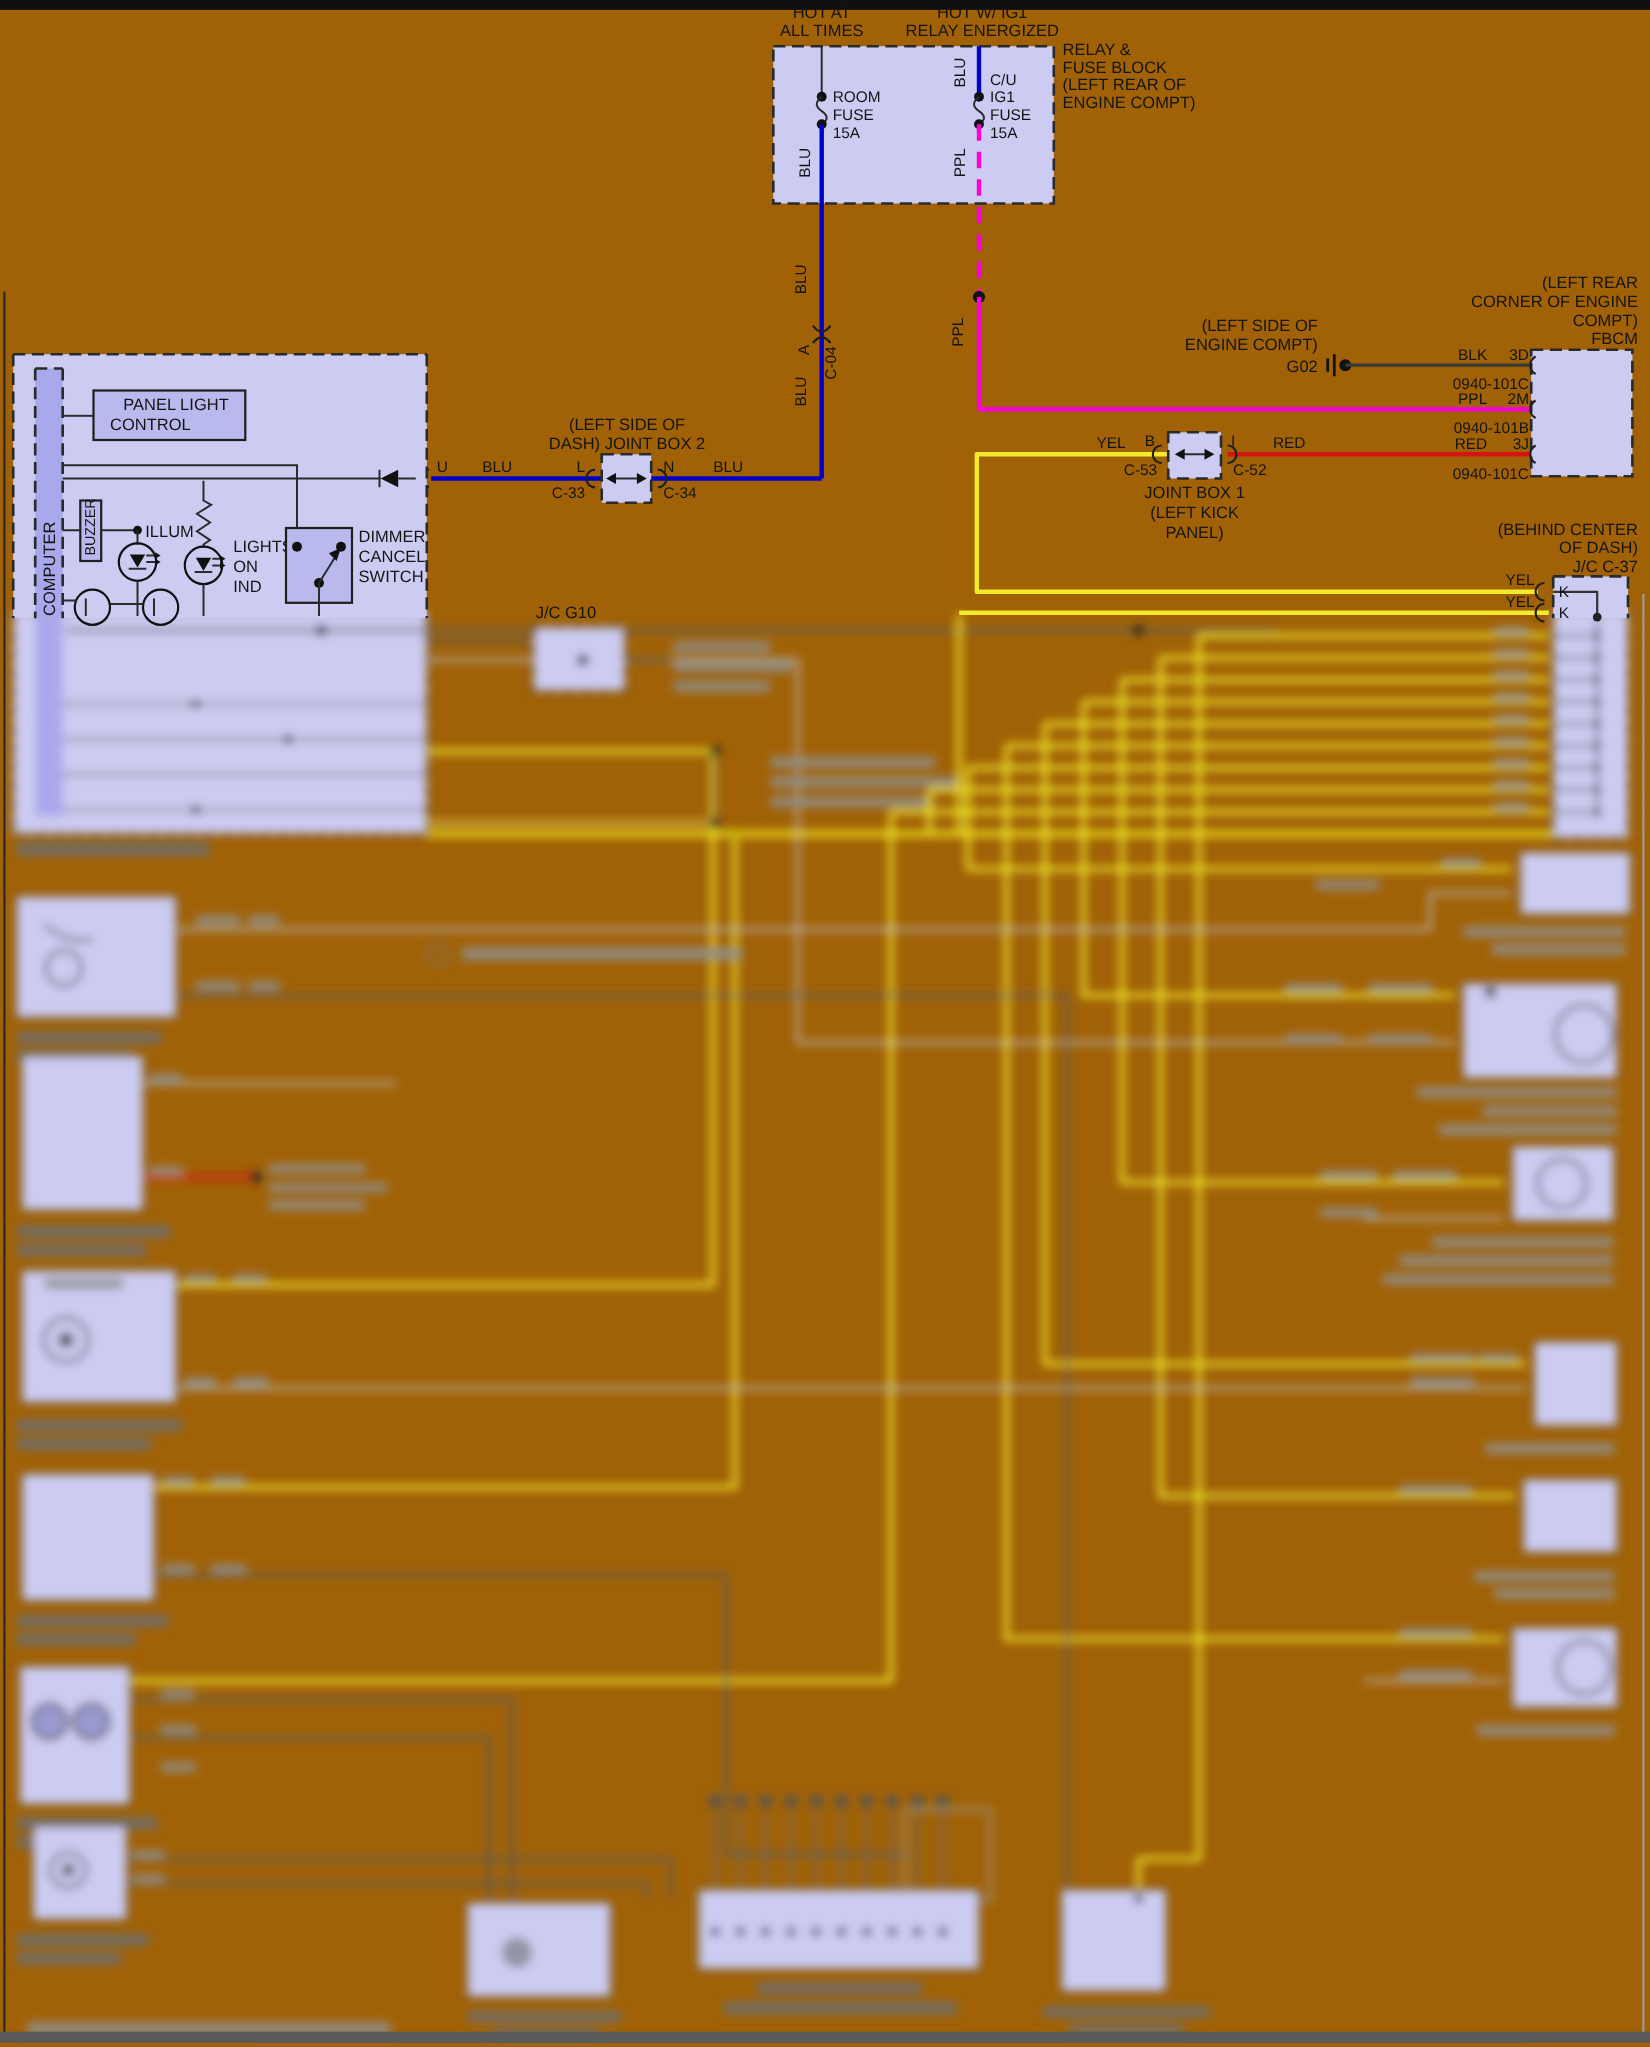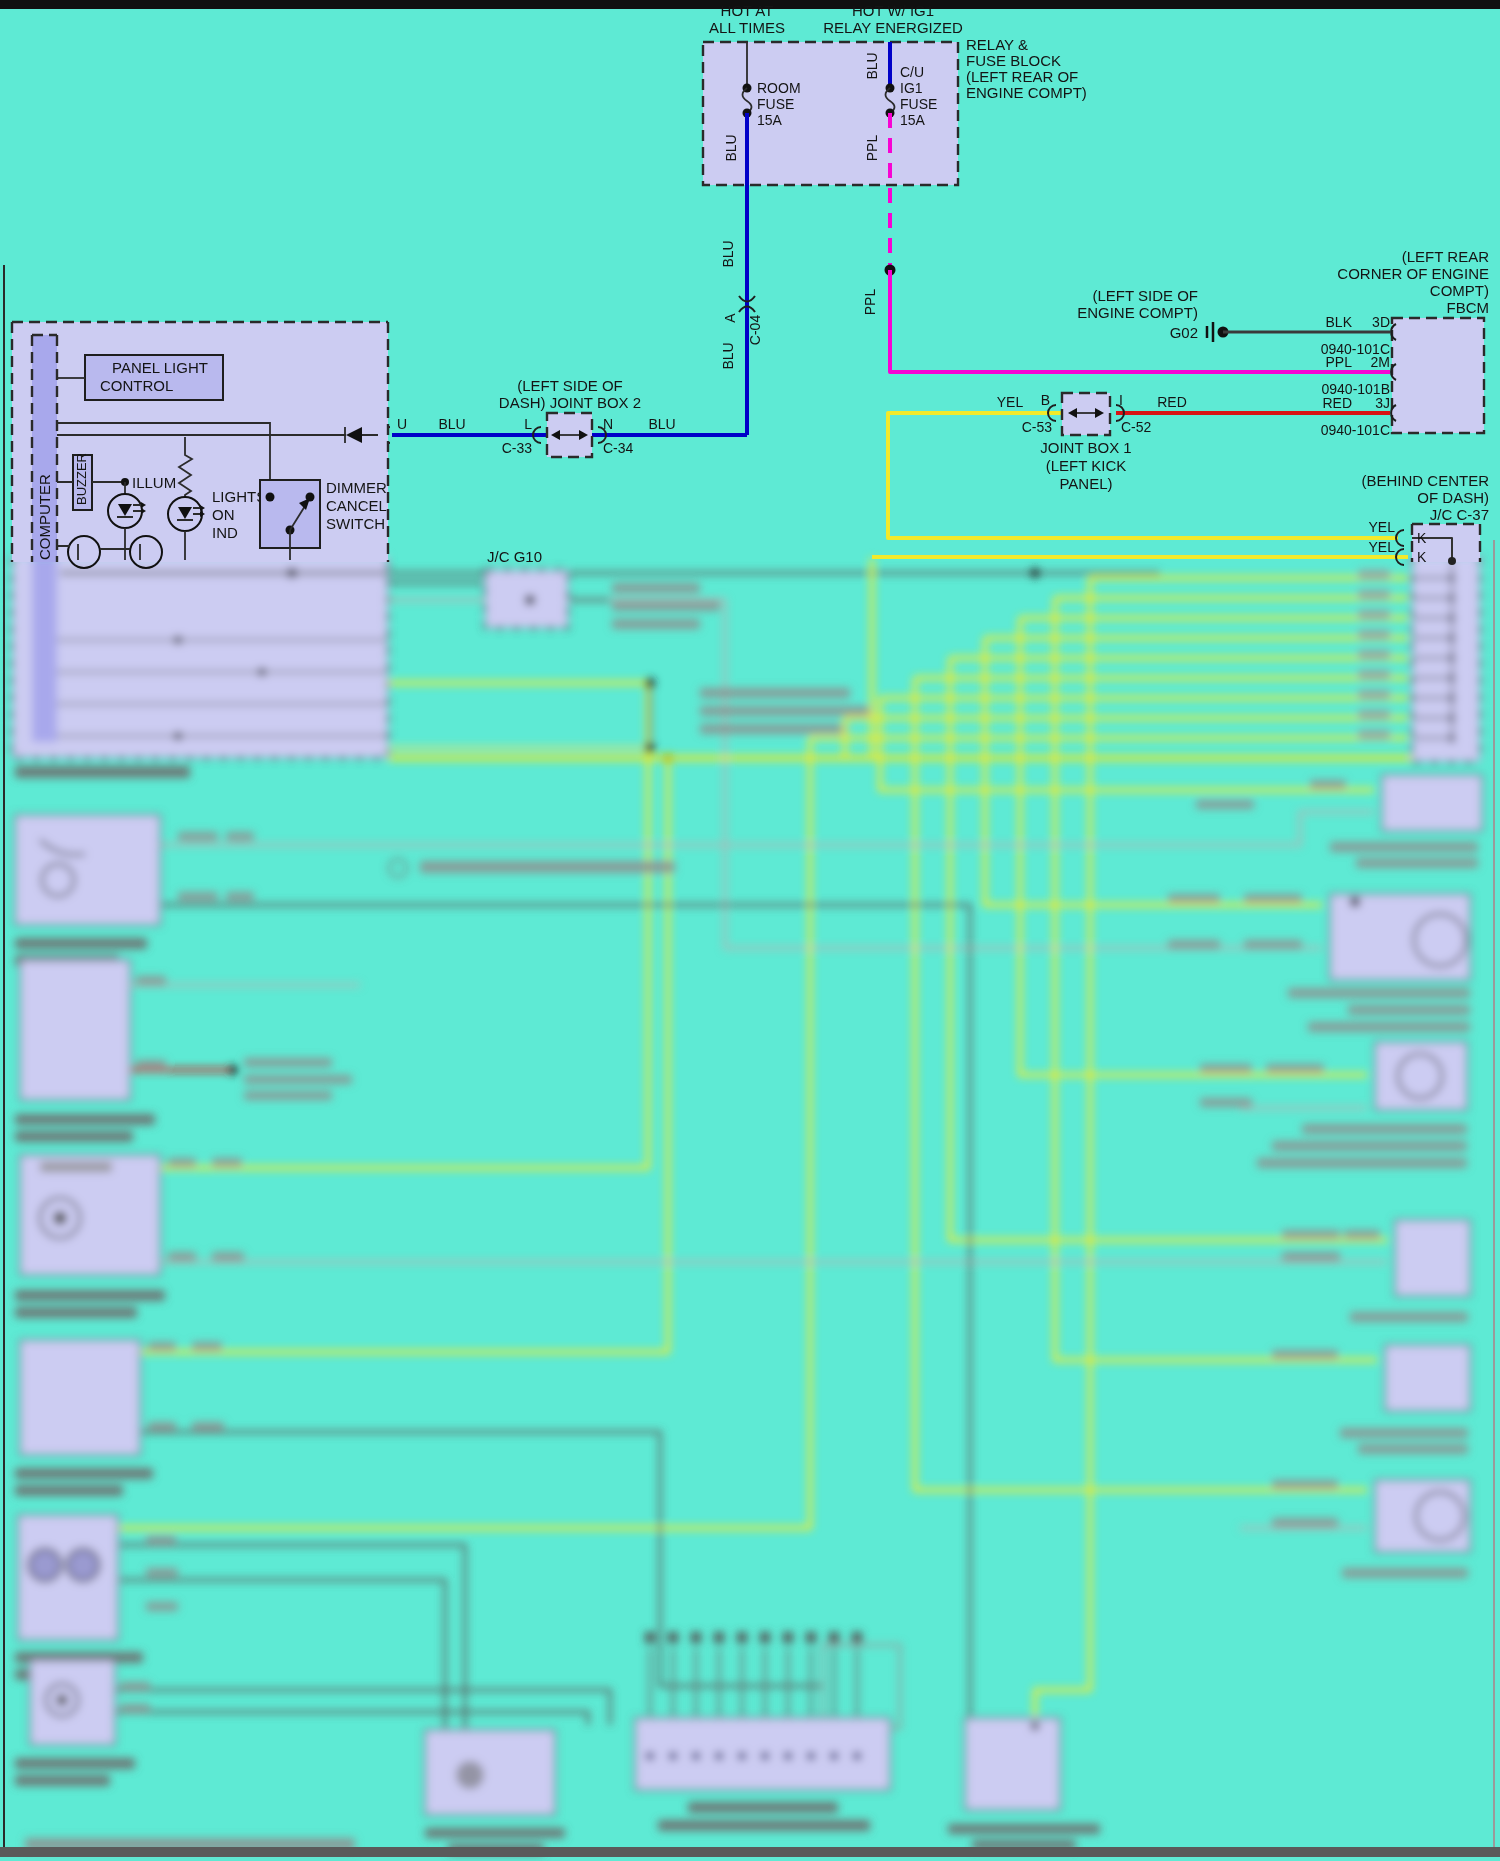--- a/index.html
+++ b/index.html
@@ -1,16 +1,16 @@
 <!DOCTYPE html>
 <html><head>
 <meta charset="utf-8">
 <style>
   html,body{margin:0;padding:0;background:#fff;}
-  #stage{position:relative;width:1500px;height:1861px;background:#5eead4;overflow:hidden;}
+  #stage{position:relative;width:1500px;height:1861px;background:#a16207;overflow:hidden;}
   svg{position:absolute;left:0;top:0;}
   text{font-family:"Liberation Sans","DejaVu Sans",sans-serif;font-size:15px;fill:#141414;}
   .s13{font-size:13px;}
   .s14{font-size:14px;}
   .wire{fill:none;stroke-linejoin:round;stroke-linecap:butt;}
   .thin{stroke:#2b2b2b;stroke-width:1.8;fill:none;}
   .dash{fill:#ccccf2;stroke:#2a2a2a;stroke-width:2.4;stroke-dasharray:11 6;}
   .dashline{stroke:#2a2a2a;stroke-width:2.4;stroke-dasharray:11 6;fill:none;}
   .inner{fill:#b9b9ee;stroke:#1e1e1e;stroke-width:2;}
   .arc{fill:none;stroke:#1e1e1e;stroke-width:2;}

